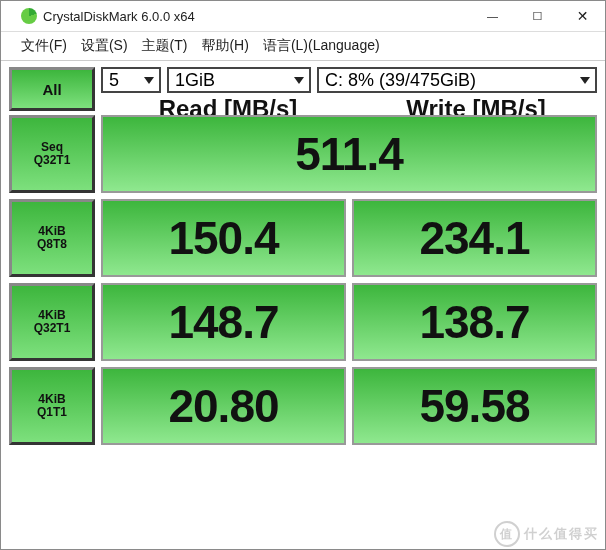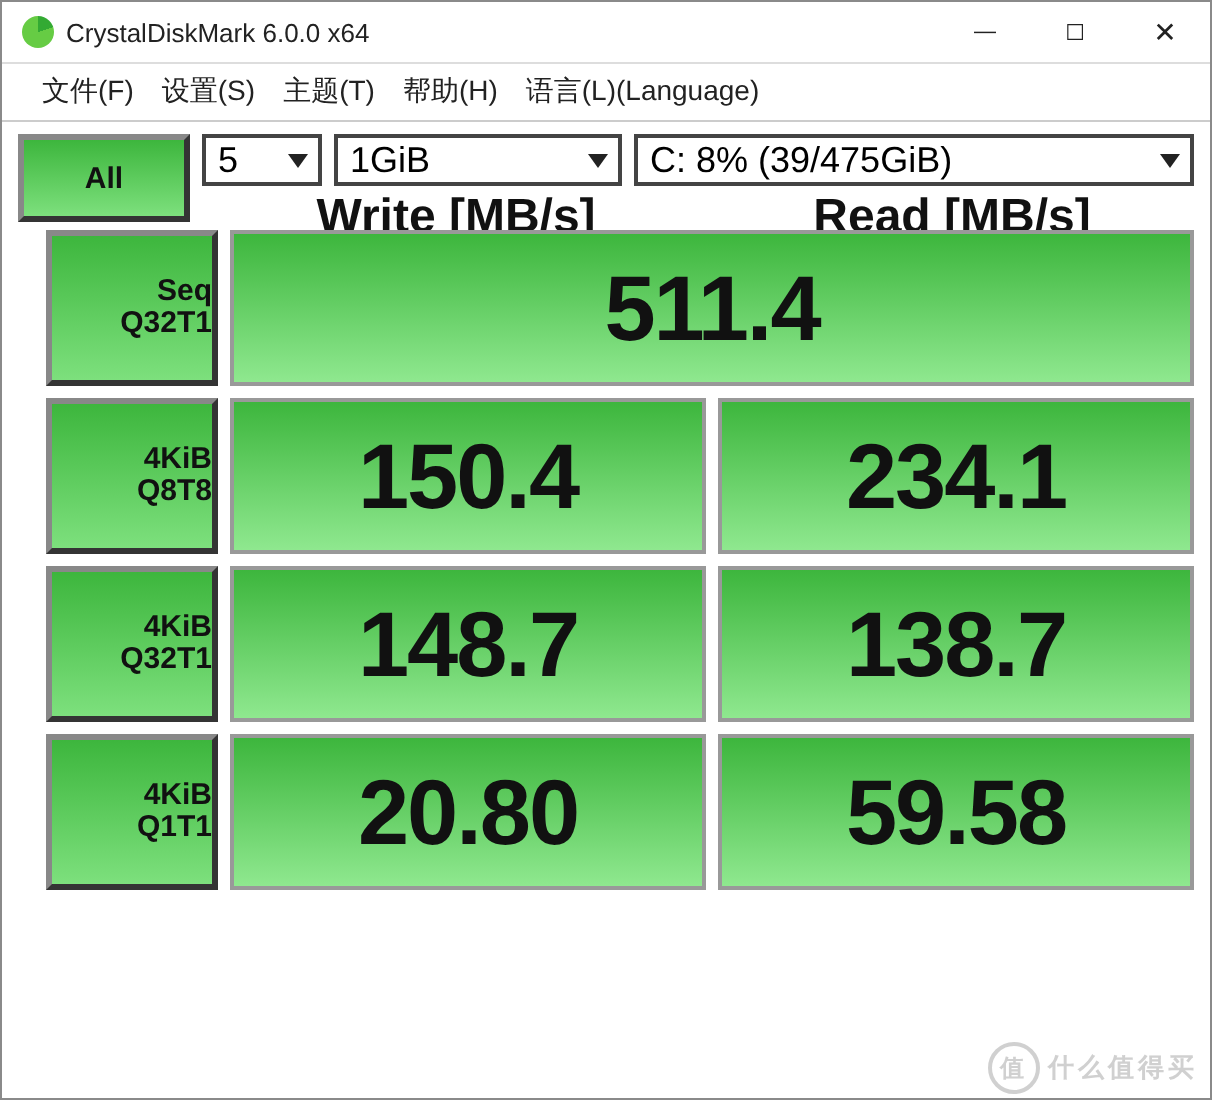--- a/index.html
+++ b/index.html
@@ -1,17 +1,17 @@
 <!DOCTYPE html>
 <html><head>
 <meta charset="utf-8">
 <style>
   html,body{margin:0;padding:0;font-family:"Segoe UI","Microsoft YaHei",Arial,sans-serif;background:#fff;}
   .window{width:606px;height:550px;border:1px solid #8a8a8a;box-sizing:border-box;display:flex;flex-direction:column;background:#fff;position:relative;}
-  .titlebar{height:30px;display:flex;align-items:center;padding:0 0 0 10px;border-bottom:1px solid #ddd;}
+  .titlebar{height:30px;display:flex;align-items:center;padding:0 0 0 20px;border-bottom:1px solid #ddd;}
   .titlebar .icon{width:16px;height:16px;margin-right:6px;display:inline-block;border-radius:50%;background:conic-gradient(#3a3 0 20%, #6c4 20% 100%);}
   .titlebar .title{font-size:13px;color:#222;}
   .titlebar .spacer{flex:1;}
   .winbtn{width:45px;height:30px;display:flex;align-items:center;justify-content:center;font-size:11px;color:#222;}
   .winbtn.close{font-size:14px;}
   .menubar{height:28px;display:flex;align-items:center;gap:14px;padding:0 20px;font-size:14px;color:#222;border-bottom:1px solid #ccc;}
   .menubar span{cursor:default;}
   .content{flex:1;padding:6px 8px 4px 8px;box-sizing:border-box;display:flex;flex-direction:column;}
   .toprow{display:flex;gap:6px;height:44px;margin-bottom:2px;}
   .allbtn{width:80px;background:linear-gradient(#3db63d,#7de07d);border:3px solid #888;border-style:outset;display:flex;align-items:center;justify-content:center;font-weight:bold;font-size:15px;color:#111;}
@@ -20,21 +20,21 @@
   .sel{border:2px solid #444;background:#fff;font-size:18px;padding:1px 22px 1px 6px;position:relative;box-sizing:border-box;height:26px;line-height:20px;}
   .sel::after{content:"";position:absolute;right:5px;top:8px;border-left:5px solid transparent;border-right:5px solid transparent;border-top:7px solid #222;}
   .sel.count{width:60px;}
   .sel.size{width:144px;}
   .sel.drive{flex:1;}
   .hdrrow{display:flex;gap:6px;}
   .hdrspacer{width:0px;}
   .colhdr{flex:1;text-align:center;font-size:24px;font-weight:bold;color:#111;}
   .grid{flex:1;display:flex;flex-direction:column;gap:6px;margin-top:2px;}
   .row{display:flex;gap:6px;height:78px;}
-  .rowbtn{width:80px;background:linear-gradient(#3db63d,#7de07d);border:3px solid #888;border-style:outset;display:flex;flex-direction:column;align-items:flex-end;justify-content:center;font-weight:bold;font-size:15px;color:#111;line-height:1.1;text-align:center;margin-left:14px;}
+  .rowbtn{width:80px;background:linear-gradient(#3db63d,#7de07d);border:3px solid #888;border-style:outset;display:flex;flex-direction:column;align-items:center;justify-content:center;font-weight:bold;font-size:12px;color:#111;line-height:1.1;text-align:center;}
   .cell{flex:1;background:linear-gradient(#3db63d,#8fe88f);border:2px solid #999;display:flex;align-items:center;justify-content:center;font-size:46px;font-weight:bold;color:#111;letter-spacing:-1px;}
   .watermark{position:absolute;right:6px;bottom:2px;font-size:13px;color:#aaa;font-weight:bold;letter-spacing:2px;opacity:.55;display:flex;align-items:center;gap:4px;}
   .watermark .logo{width:22px;height:22px;border:2px solid #aaa;border-radius:50%;display:flex;align-items:center;justify-content:center;font-size:12px;}
 </style>
 </head>
 <body>
 
 <div class="window">
 
   <div class="titlebar">
@@ -59,22 +59,22 @@
     <div class="toprow">
       <div class="allbtn">All</div>
       <div class="selects">
         <div class="selrow">
           <div class="sel count">5</div>
           <div class="sel size">1GiB</div>
           <div class="sel drive">C: 8% (39/475GiB)</div>
         </div>
         <div class="hdrrow">
           <div class="hdrspacer"></div>
+          <div class="colhdr">Read [MB/s]</div>
           <div class="colhdr">Write [MB/s]</div>
-          <div class="colhdr">Read [MB/s]</div>
         </div>
       </div>
     </div>
 
     <div class="grid">
       <div class="row">
         <div class="rowbtn">
           <span>Seq</span>
           <span>Q32T1</span>
         </div>

